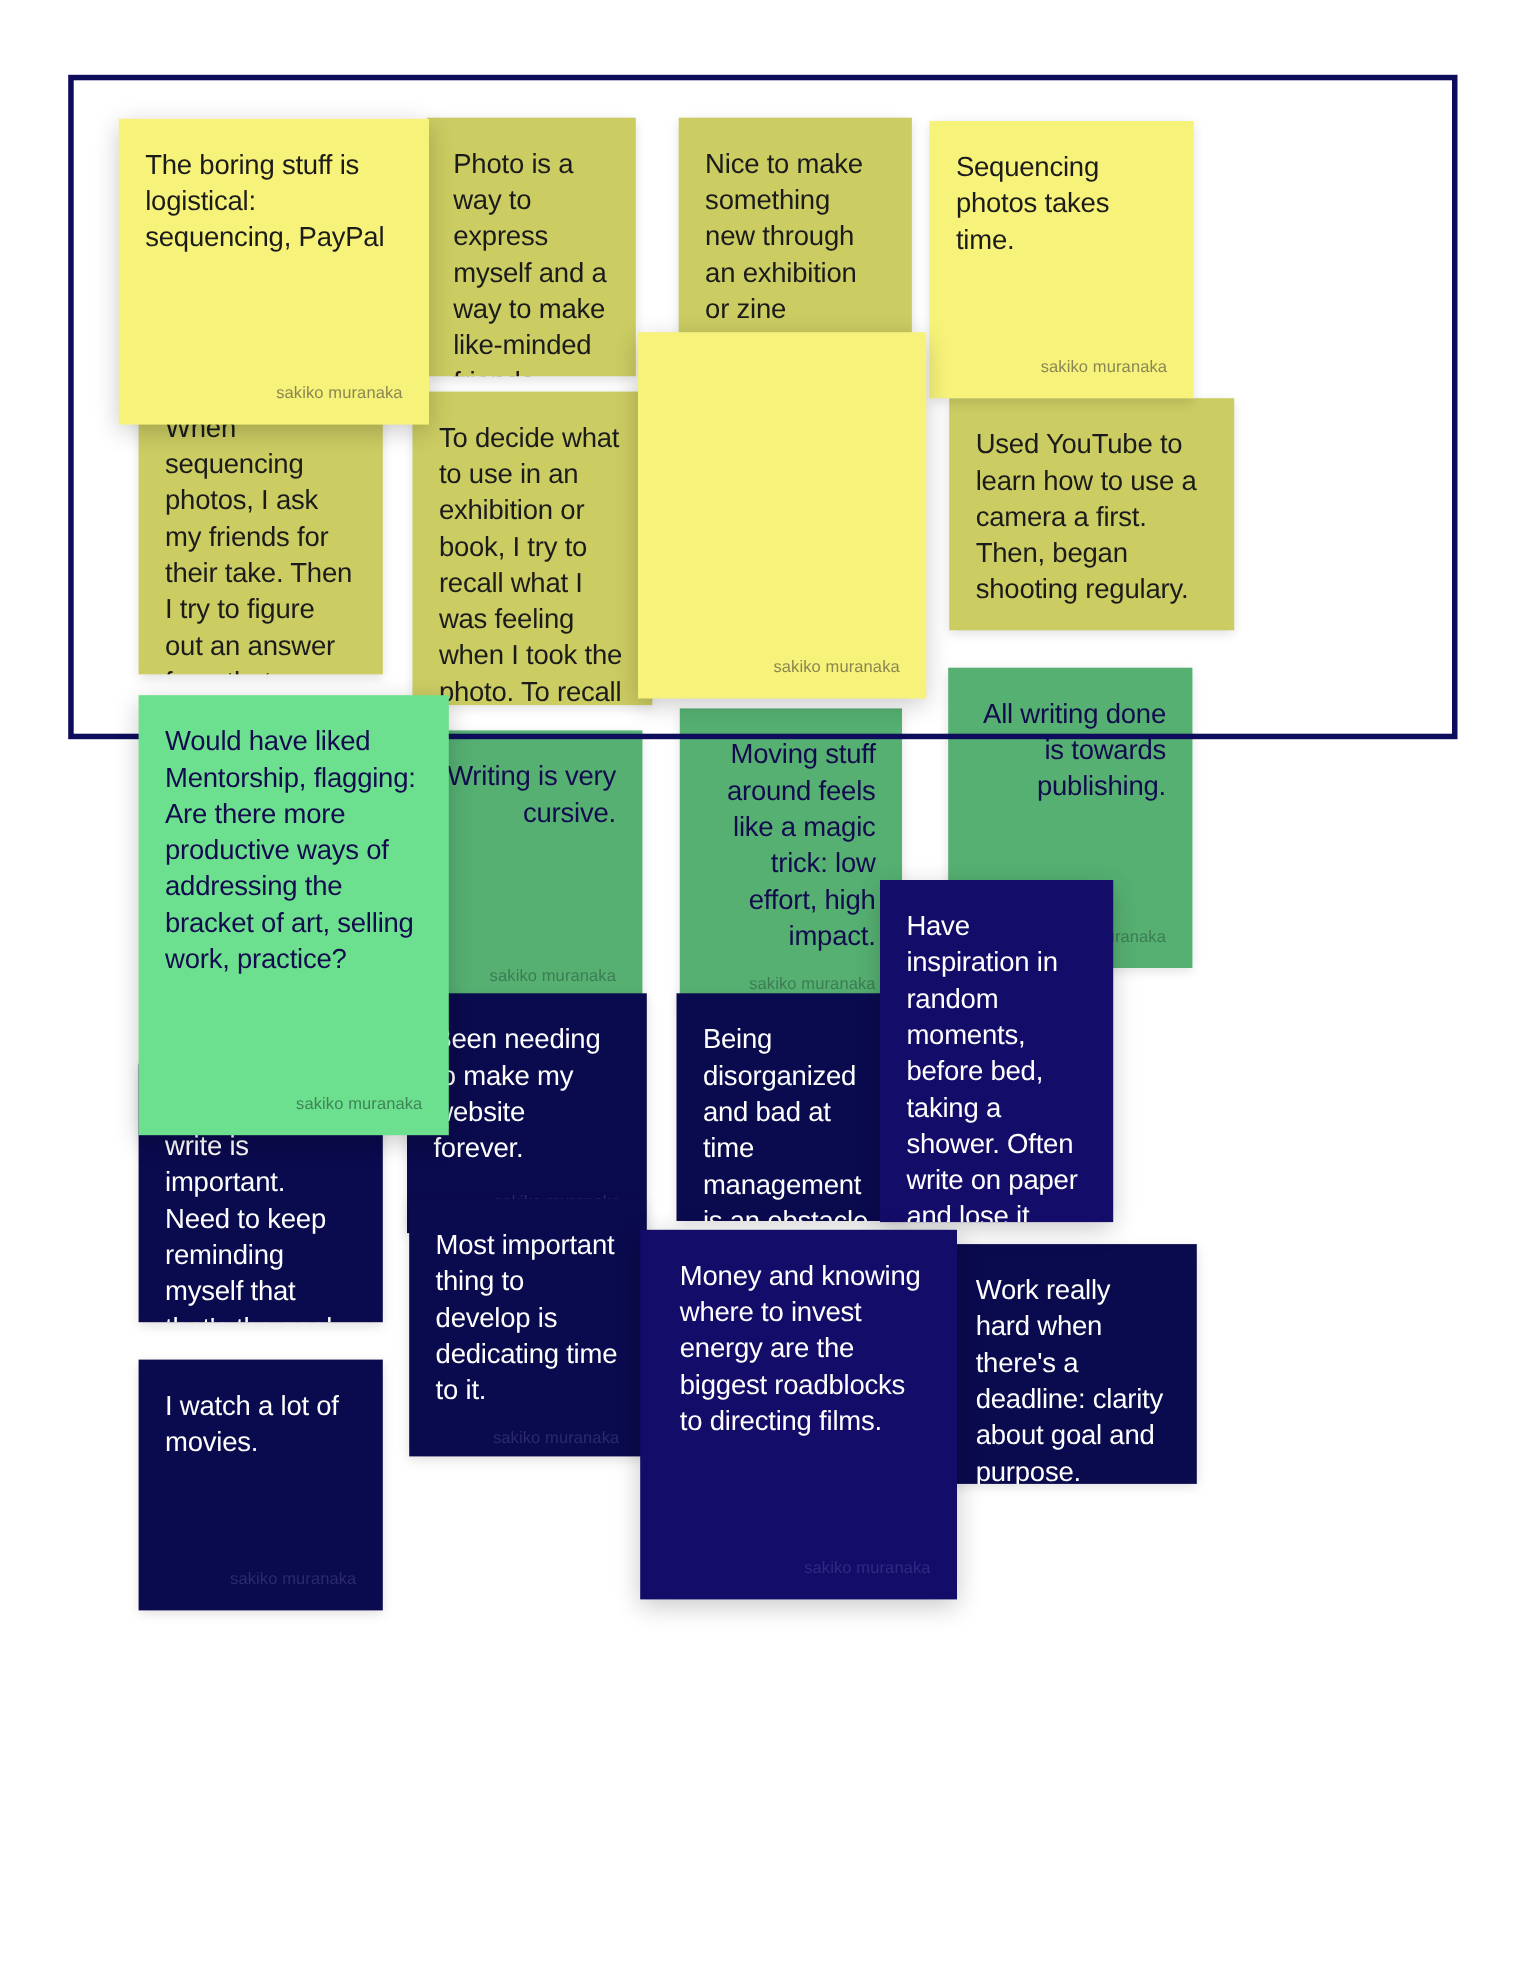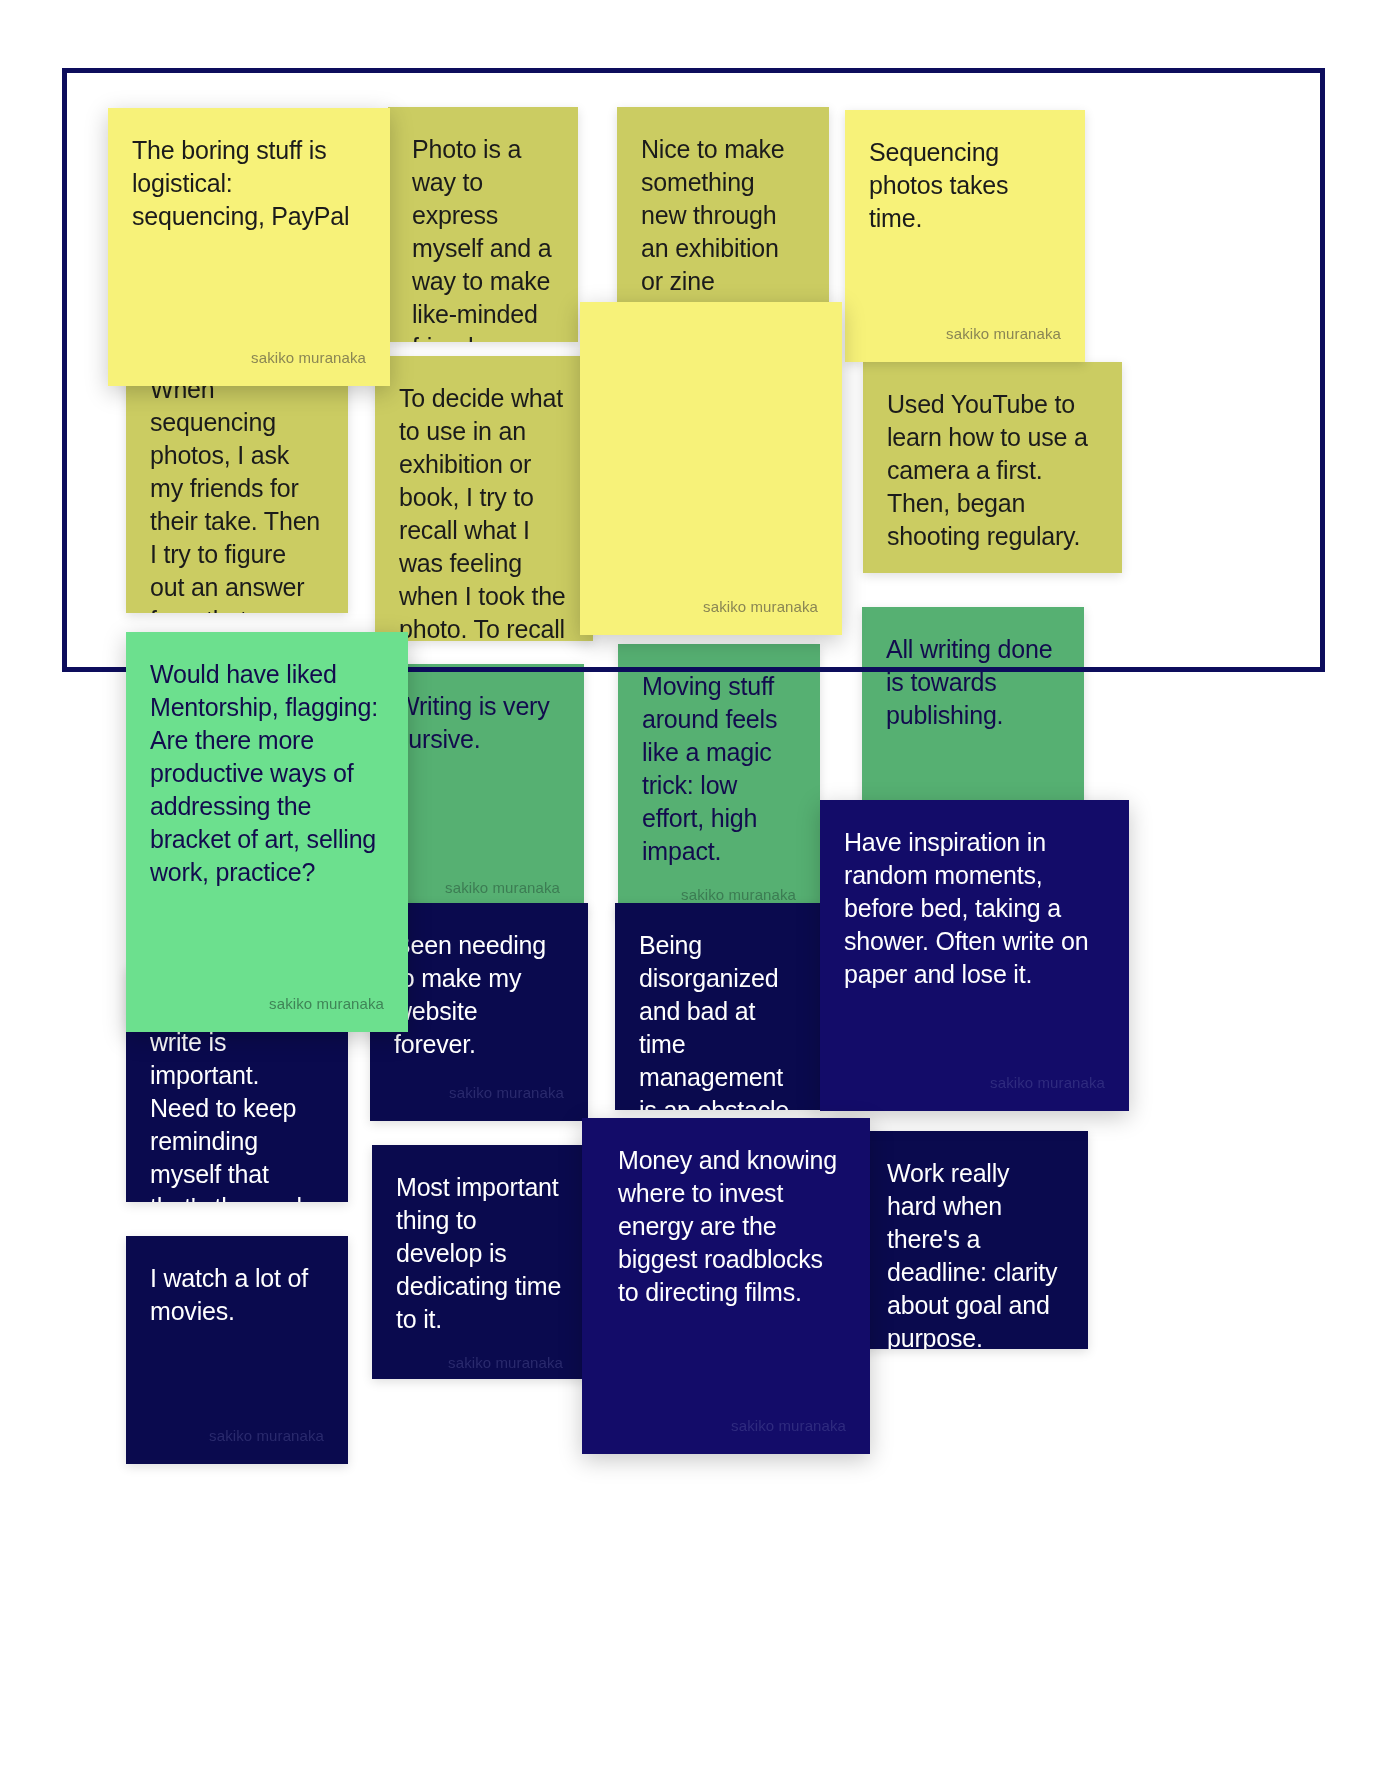--- a/index.html
+++ b/index.html
@@ -39,21 +39,21 @@
   
   .c-olive{background:#cbcc62;}
   .c-olive .body{color:#1b1b1b;}
   .c-olive .author{color:#7d7d4e;}
 
   .c-yellow{background:#f7f279;}
   .c-yellow .body{color:#1b1b1b;}
   .c-yellow .author{color:#8a8654;}
 
   .c-green{background:#56b072;}
-  .c-green .body{color:#120b4e;}
+  .c-green .body{color:#120b4e;text-align:right;}
   .c-green .author{color:#3c7c53;}
 
   .c-mint{background:#6ce08e;}
   .c-mint .body{color:#120b4e;}
   .c-mint .author{color:#3f8457;}
 
   .c-navy{background:#0a0a4e;}
   .c-navy .body{color:#ffffff;}
   .c-navy .author{color:#2a2a6d;}
 
@@ -121,28 +121,28 @@
       <div class="body">Would have liked Mentorship, flagging: Are there more productive ways of addressing the bracket of art, selling work, practice?</div>
       <div class="author">sakiko muranaka</div>
     </div>
     <div class="card c-navy soft" style="left: 370px; top: 903px; width: 218px; height: 218px; z-index: 2;">
       <div class="body">Been needing to make my website forever.</div>
       <div class="author">sakiko muranaka</div>
     </div>
     <div class="card c-navy soft" style="left: 615px; top: 903px; width: 208px; height: 207px; z-index: 2;">
       <div class="body">Being disorganized and bad at time management is an obstacle.</div>
     </div>
-    <div class="card c-navy2 raised" style="left: 820px; top: 800px; width: 309px; height: 311px; z-index: 8;">
+    <div class="card c-navy2 raised" style="left: 800px; top: 800px; width: 212px; height: 311px; z-index: 8;">
       <div class="body">Have inspiration in random moments, before bed, taking a shower. Often write on paper and lose it.</div>
       <div class="author">sakiko muranaka</div>
     </div>
     <div class="card c-navy soft" style="left: 126px; top: 967px; width: 222px; height: 235px; z-index: 2;">
       <div class="body">Writing what I write is important. Need to keep reminding myself that that's the goal.</div>
     </div>
-    <div class="card c-navy soft" style="left: 372px; top: 1145px; width: 215px; height: 234px; z-index: 2;">
+    <div class="card c-navy soft" style="left: 372px; top: 1090px; width: 215px; height: 234px; z-index: 2;">
       <div class="body">Most important thing to develop is dedicating time to it.</div>
       <div class="author">sakiko muranaka</div>
     </div>
     <div class="card c-navy2 raised" style="left: 582px; top: 1118px; width: 288px; height: 336px; z-index: 9; padding-left: 36px;">
       <div class="body">Money and knowing where to invest energy are the biggest roadblocks to directing films.</div>
       <div class="author">sakiko muranaka</div>
     </div>
     <div class="card c-navy soft" style="left: 863px; top: 1131px; width: 225px; height: 218px; z-index: 2;">
       <div class="body">Work really hard when there's a deadline: clarity about goal and purpose.</div>
     </div>

